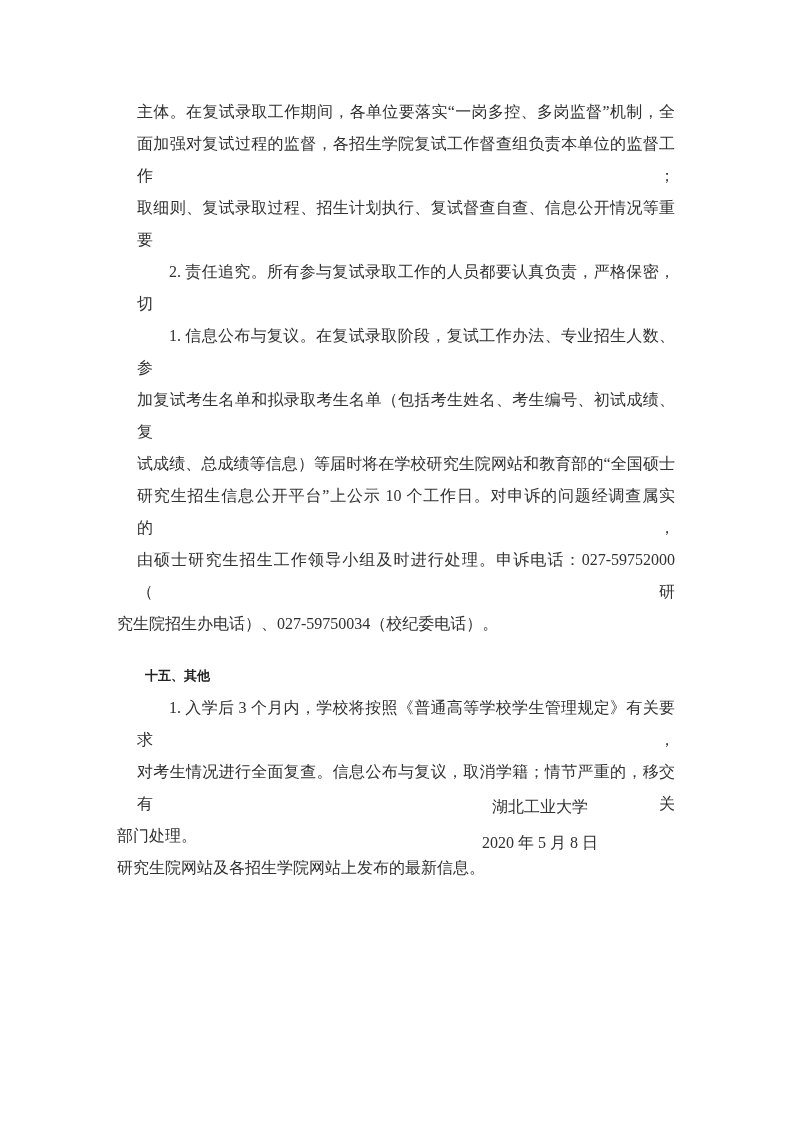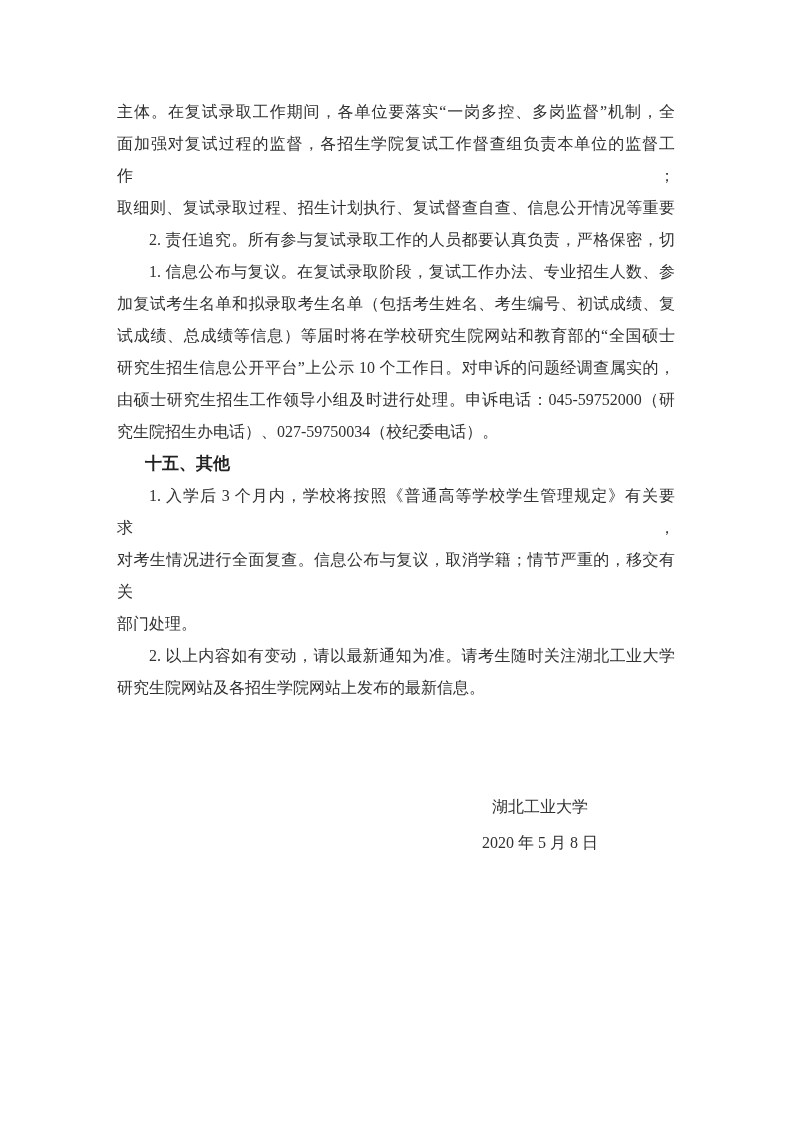--- a/index.html
+++ b/index.html
@@ -25,31 +25,33 @@
     line-height: 32px;
     text-align: justify;
   }
   .line {
     min-height: 32px;
   }
   
   .fill {
     text-align: justify;
     text-align-last: justify;
+    margin-left: 20px;
   }
   
   .ind {
     text-indent: 32px;
   }
   .heading {
     font-weight: bold;
-    font-size: 17px;
+    font-size: 13px;
     text-indent: 28px;
     color: #222222;
     text-align-last: left;
+    margin-top: 20px;
   }
   .signature {
     position: absolute;
     left: 400px;
     top: 789px;
     width: 280px;
     text-align: center;
     font-size: 16px;
     line-height: 36px;
   }
@@ -63,30 +65,29 @@
     <div class="line fill">主体。在复试录取工作期间，各单位要落实“一岗多控、多岗监督”机制，全</div>
     <div class="line fill">面加强对复试过程的监督，各招生学院复试工作督查组负责本单位的监督工作；</div>
     <div class="line fill">取细则、复试录取过程、招生计划执行、复试督查自查、信息公开情况等重要</div>
 
     <div class="line fill ind">2. 责任追究。所有参与复试录取工作的人员都要认真负责，严格保密，切</div>
 
     <div class="line fill ind">1. 信息公布与复议。在复试录取阶段，复试工作办法、专业招生人数、参</div>
     <div class="line fill">加复试考生名单和拟录取考生名单（包括考生姓名、考生编号、初试成绩、复</div>
     <div class="line fill">试成绩、总成绩等信息）等届时将在学校研究生院网站和教育部的“全国硕士</div>
     <div class="line fill">研究生招生信息公开平台”上公示 10 个工作日。对申诉的问题经调查属实的，</div>
-    <div class="line fill">由硕士研究生招生工作领导小组及时进行处理。申诉电话：045-59752000（研</div>
+    <div class="line fill">由硕士研究生招生工作领导小组及时进行处理。申诉电话：027-59752000（研</div>
     <div class="line">究生院招生办电话）、027-59750034（校纪委电话）。</div>
 
     <div class="line heading">十五、其他</div>
 
     <div class="line fill ind">1. 入学后 3 个月内，学校将按照《普通高等学校学生管理规定》有关要求，</div>
     <div class="line fill">对考生情况进行全面复查。信息公布与复议，取消学籍；情节严重的，移交有关</div>
     <div class="line">部门处理。</div>
 
-    <div class="line fill ind">2. 以上内容如有变动，请以最新通知为准。请考生随时关注湖北工业大学</div>
     <div class="line">研究生院网站及各招生学院网站上发布的最新信息。</div>
 
   </div>
 
   <div class="signature">
     <div>湖北工业大学</div>
     <div>2020 年 5 月 8 日</div>
   </div>
 </div>
 

